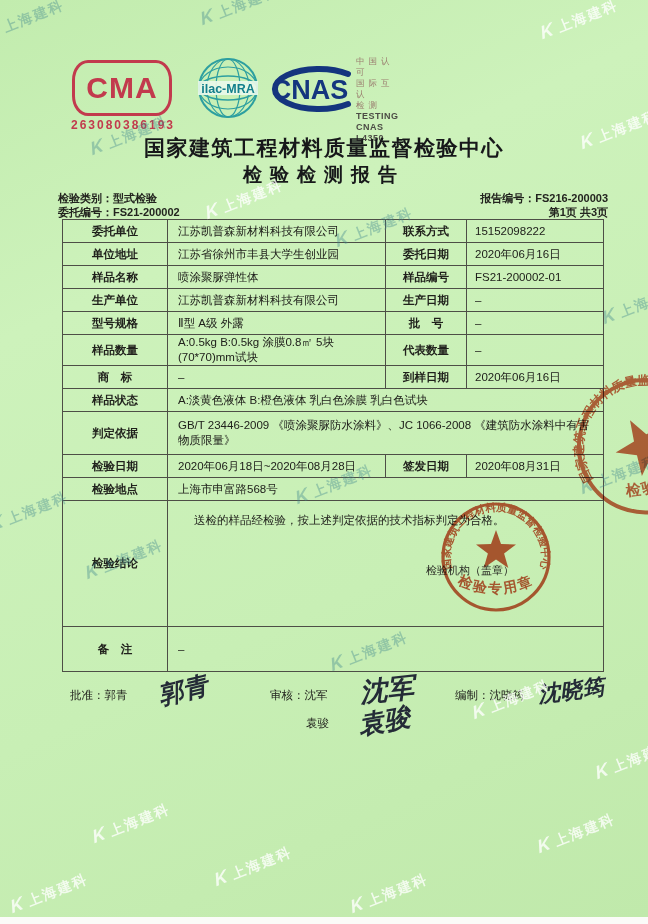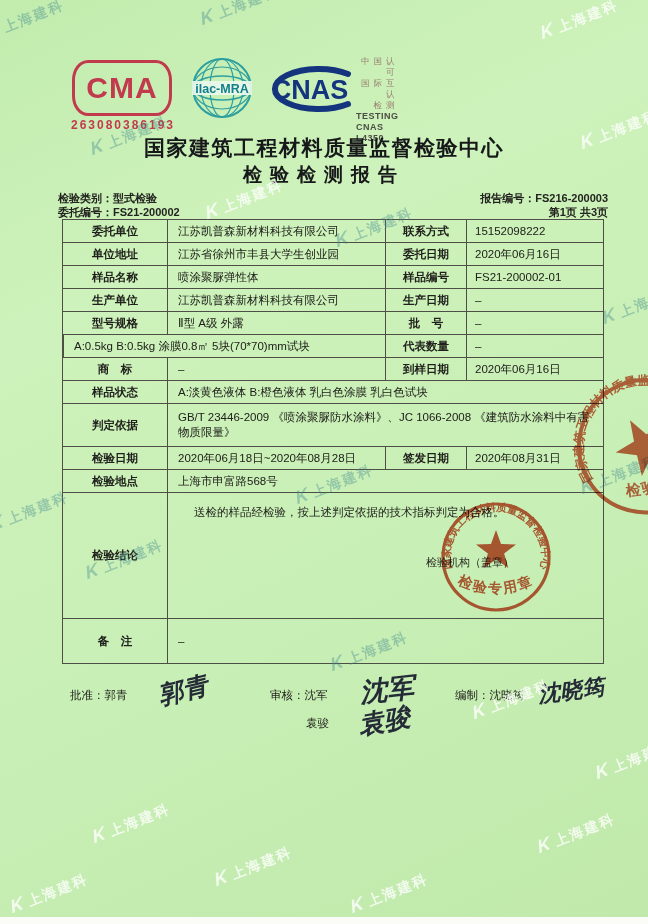--- a/index.html
+++ b/index.html
@@ -18,24 +18,24 @@
   .cma-box{
     position:absolute;left:8px;top:4px;width:94px;height:50px;
     border:3.5px solid #c23a4d;border-radius:16px/20px;
     display:flex;align-items:center;justify-content:center;
     color:#c23a4d;font-weight:800;font-size:30px;letter-spacing:1px;
   }
   .cma-num{
     position:absolute;left:4px;top:62px;width:110px;text-align:center;
     color:#c23a4d;font-weight:700;font-size:12px;letter-spacing:2px;
   }
-  .ilac{position:absolute;left:126px;top:0px;}
+  .ilac{position:absolute;left:132px;top:0px;}
   .cnas{position:absolute;left:196px;top:4px;}
   .accred{position:absolute;left:292px;top:0px;line-height:11px;}
-  .accred .zh{font-size:8.5px;letter-spacing:4px;color:#9b7f70;text-align:right;}
+  .accred .zh{font-size:8.5px;letter-spacing:4px;color:#9b7f70;}
   .accred .en{font-size:9px;font-weight:700;color:#4c4c45;letter-spacing:.5px;}
   
   .title{
     position:absolute;left:0;top:134px;width:100%;text-align:center;
     font-size:21px;font-weight:800;color:#17181a;letter-spacing:1.5px;
   }
   .subtitle{
     position:absolute;left:0;top:162px;width:100%;text-align:center;
     font-size:19px;font-weight:800;color:#17181a;letter-spacing:8px;
   }
@@ -158,20 +158,21 @@
       <div class="c lab2">生产日期</div>
       <div class="c val2">–</div>
     </div>
     <div class="row rh">
       <div class="c lab">型号规格</div>
       <div class="c val">Ⅱ型 A级 外露</div>
       <div class="c lab2">批　号</div>
       <div class="c val2">–</div>
     </div>
     <div class="row rh">
+      <div class="c lab">样品数量</div>
       <div class="c val">A:0.5kg B:0.5kg 涂膜0.8㎡ 5块(70*70)mm试块</div>
       <div class="c lab2">代表数量</div>
       <div class="c val2">–</div>
     </div>
     <div class="row rh">
       <div class="c lab">商　标</div>
       <div class="c val">–</div>
       <div class="c lab2">到样日期</div>
       <div class="c val2">2020年06月16日</div>
     </div>

